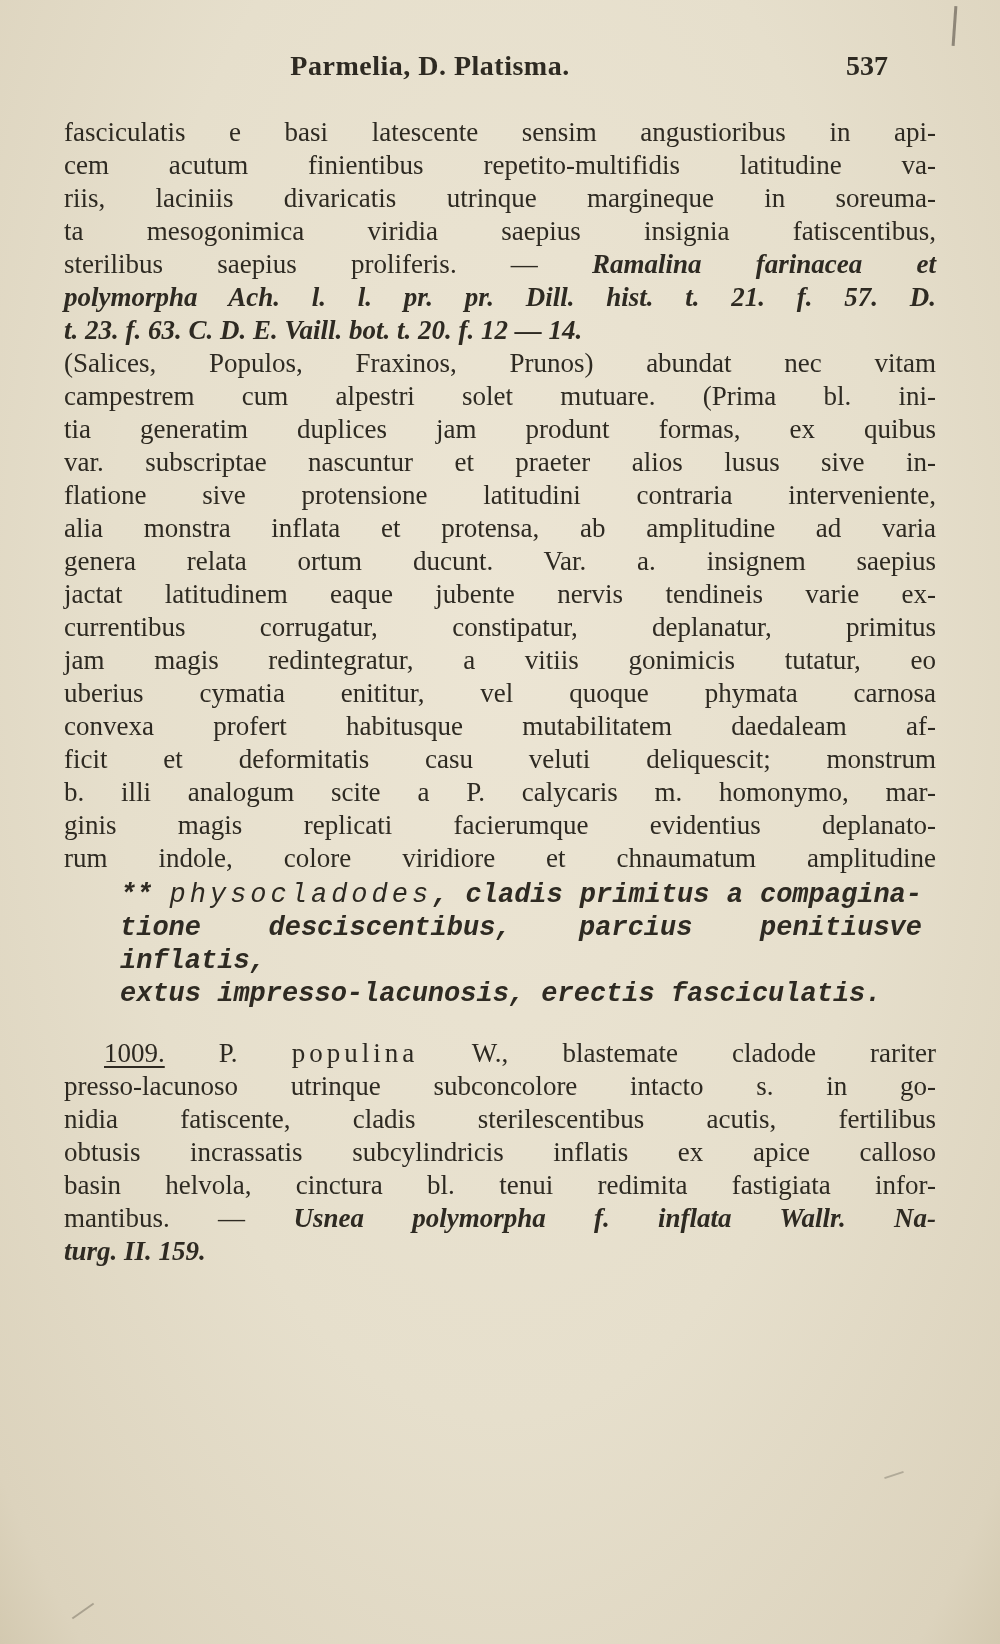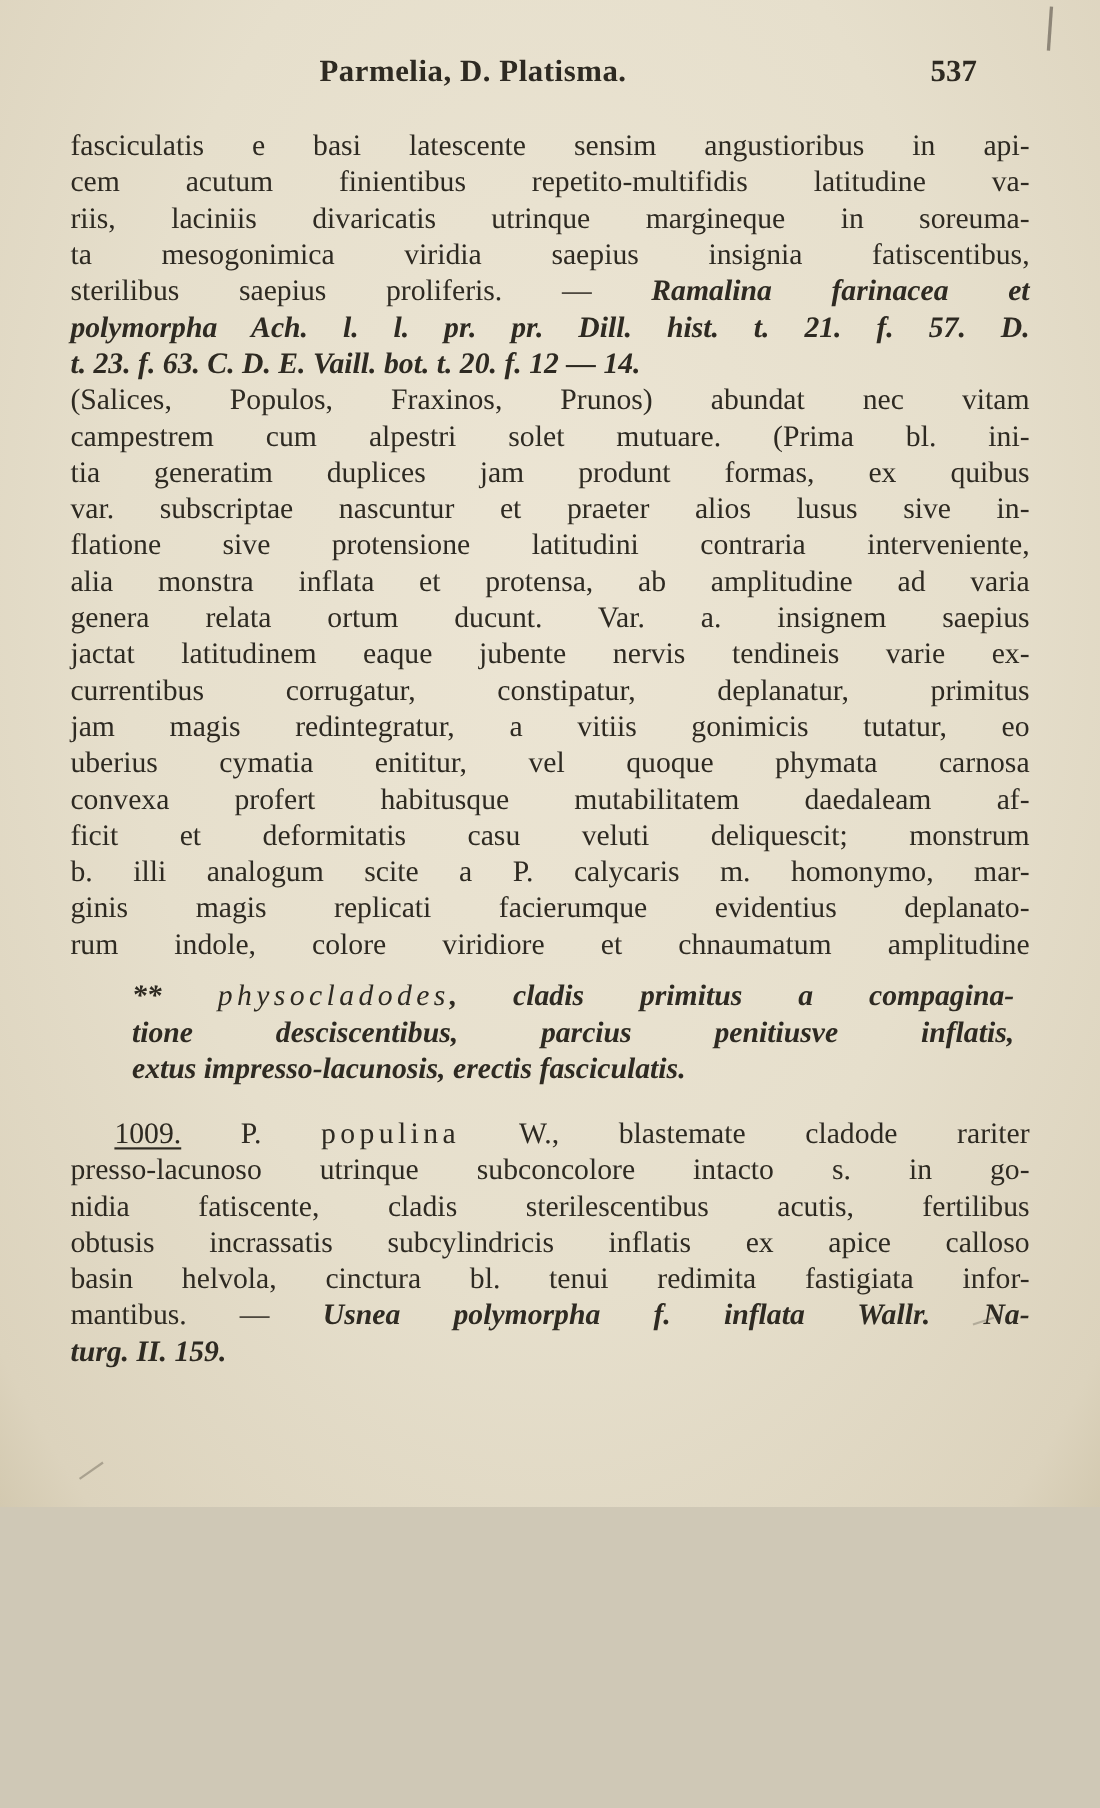--- a/index.html
+++ b/index.html
@@ -1,18 +1,18 @@
 <!DOCTYPE html>
 <html><head>
 <meta charset="utf-8">
 <style>
   html,body{margin:0;padding:0;background:#cfc8b6;}
   .page{
     position:relative;
-    width:1000px;height:1370px;
+    width:1000px;height:1644px;
     margin:0 auto;
     background:
       radial-gradient(ellipse at 50% 38%, #ece5d4 0%, #e6dfcc 55%, #dcd3bd 92%, #d3c9b0 100%);
     font-family:"Liberation Serif","DejaVu Serif",serif;
     color:#2e2a22;
     overflow:hidden;
   }
   .header{
     position:relative;
     height:40px;
@@ -99,21 +99,21 @@
         <div class="line"><span class="">jactat latitudinem eaque jubente nervis tendineis varie ex-</span></div>
         <div class="line"><span class="">currentibus corrugatur, constipatur, deplanatur, primitus</span></div>
         <div class="line"><span class="">jam magis redintegratur, a vitiis gonimicis tutatur, eo</span></div>
         <div class="line"><span class="">uberius cymatia enititur, vel quoque phymata carnosa</span></div>
         <div class="line"><span class="">convexa profert habitusque mutabilitatem daedaleam af-</span></div>
         <div class="line"><span class="">ficit et deformitatis casu veluti deliquescit; monstrum</span></div>
         <div class="line"><span class="">b. illi analogum scite a P. calycaris m. homonymo, mar-</span></div>
         <div class="line"><span class="">ginis magis replicati facierumque evidentius deplanato-</span></div>
         <div class="line"><span class="">rum indole, colore viridiore et chnaumatum amplitudine</span></div>
       </div>
-      <div class="para inset" style="margin-top: 14px;">
+      <div class="para inset" style="margin-top: 4px; font-family: Liberation Mono, monospace;">
         <div class="line"><span class="bi">** </span><span class="sp it">physocladodes</span><span class="bi">, cladis primitus a compagina-</span></div>
         <div class="line"><span class="bi">tione desciscentibus, parcius penitiusve inflatis,</span></div>
         <div class="line last"><span class="bi">extus impresso-lacunosis, erectis fasciculatis.</span></div>
       </div>
       <div class="para" style="margin-top: 26px;">
         <div class="line" style="text-indent: 40px;"><span class="un">1009.</span><span class=""> P. </span><span class="sp">populina</span><span class=""> W., blastemate cladode rariter</span></div>
         <div class="line"><span class="">presso-lacunoso utrinque subconcolore intacto s. in go-</span></div>
         <div class="line"><span class="">nidia fatiscente, cladis sterilescentibus acutis, fertilibus</span></div>
         <div class="line"><span class="">obtusis incrassatis subcylindricis inflatis ex apice calloso</span></div>
         <div class="line"><span class="">basin helvola, cinctura bl. tenui redimita fastigiata infor-</span></div>

